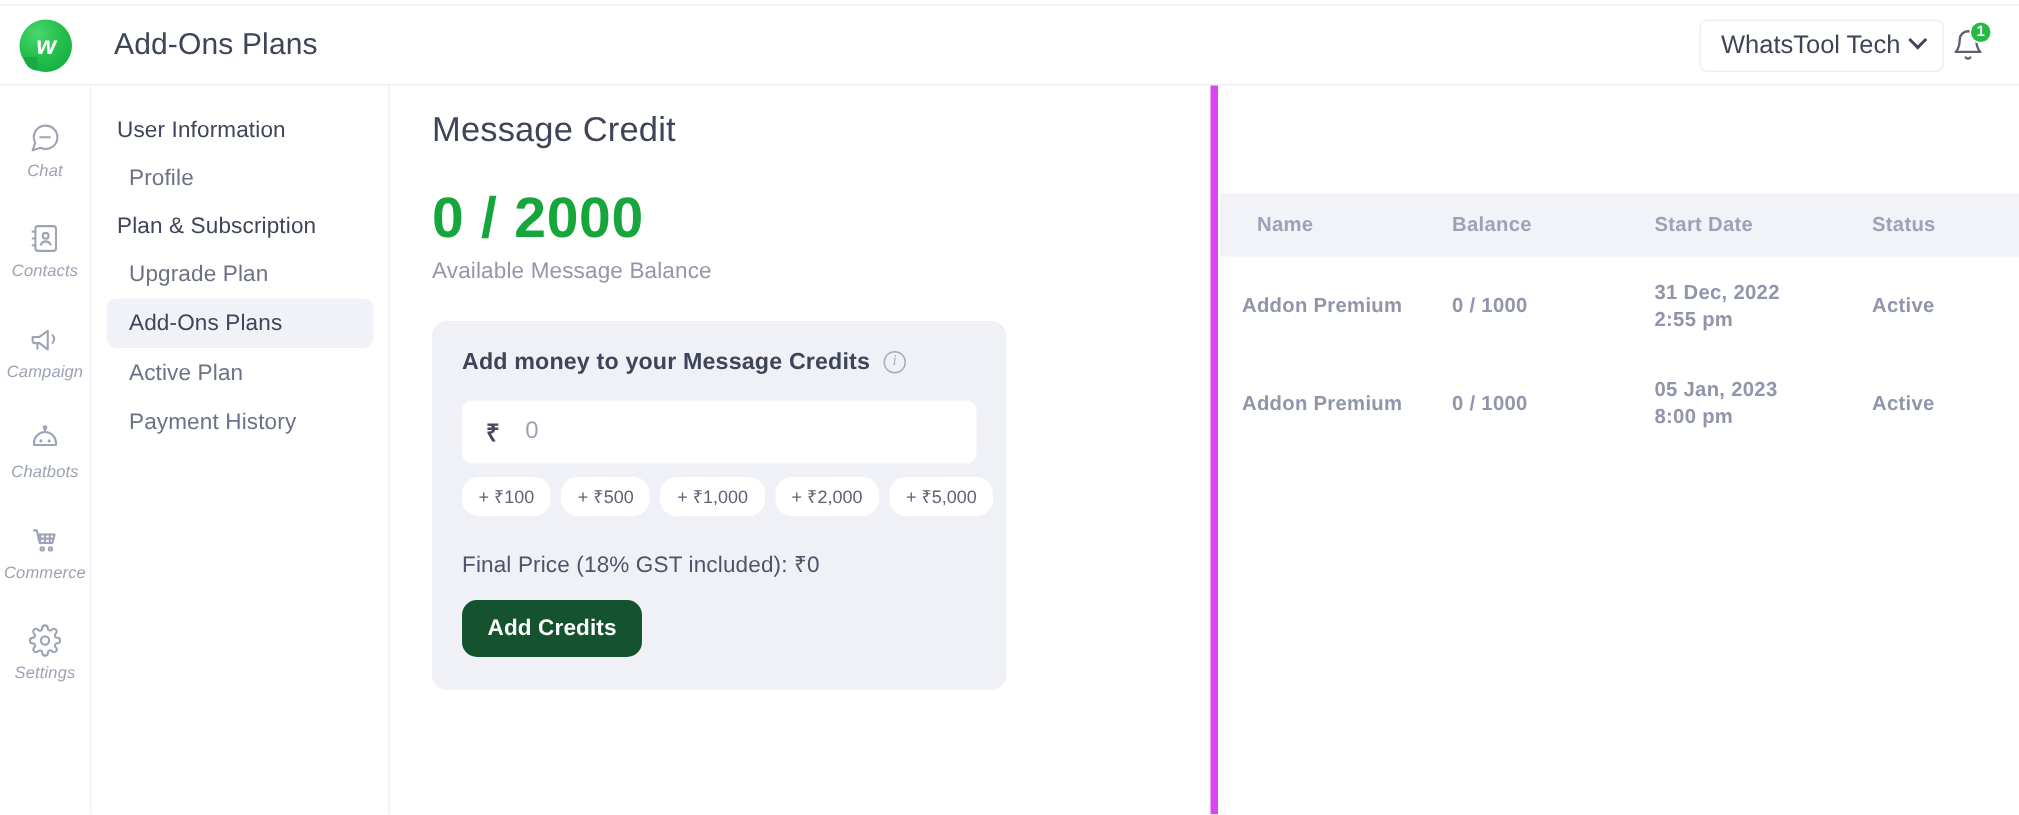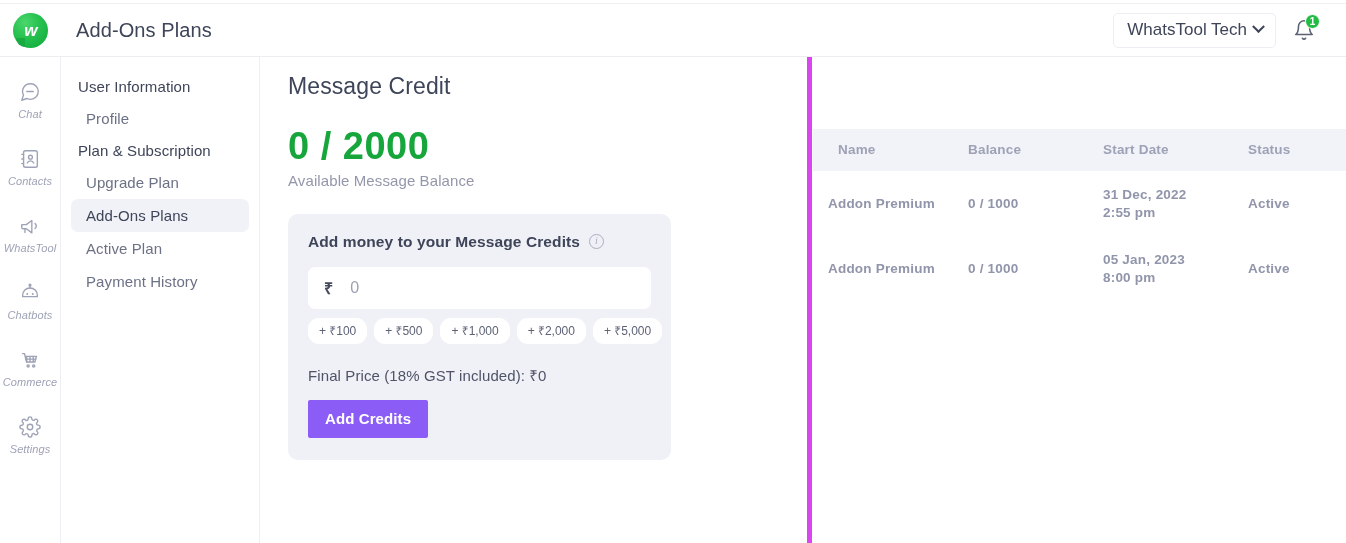--- a/index.html
+++ b/index.html
@@ -79,22 +79,22 @@
     font-size: 20px;
     color: #3e4559;
     margin-left: 15px;
     font-weight: 400;
     letter-spacing: .1px;
   }
   .header-right {
     margin-left: auto;
     display: flex;
     align-items: center;
-    gap: 14px;
-    padding-right: 28px;
+    gap: 2px;
+    padding-right: 20px;
   }
   .org-select {
     border: 1px solid #eceef3;
     border-radius: 5px;
     padding: 6px 12px 7px 13px;
     font-size: 17px;
     color: #3e4559;
     background: #fff;
     display: flex;
     align-items: center;
@@ -285,26 +285,26 @@
     white-space: nowrap;
   }
   .final-price {
     margin-top: 21px;
     font-size: 15px;
     color: #4e5368;
     letter-spacing: .1px;
   }
   .add-credits-btn {
     margin-top: 15px;
-    background: #8b5cf6;
+    background: #14532d;
     color: #ffffff;
     font-size: 15px;
     font-weight: bold;
     border: none;
-    border-radius: 2px;
+    border-radius: 10px;
     padding: 10px 17px 11px 17px;
     cursor: pointer;
     font-family: "Liberation Sans", sans-serif;
     letter-spacing: .1px;
   }
 
   
   .right-pane {
     position: absolute;
     top: 57px; left: 813px;
@@ -394,21 +394,21 @@
       </svg>
       <span class="rail-label">Contacts</span>
     </div>
 
     <div class="rail-item">
       <svg width="22" height="22" viewBox="0 0 24 24" fill="none" stroke="#9ea2b6" stroke-width="1.5" stroke-linecap="round" stroke-linejoin="round">
         <path d="M3 10.5v3a1.5 1.5 0 0 0 1.5 1.5H8l6 4.5V6L8 10.5H4.5A1.5 1.5 0 0 0 3 12z"></path>
         <path d="M17.5 9.2a4 4 0 0 1 0 5.6"></path>
         <path d="M6.5 15v4"></path>
       </svg>
-      <span class="rail-label">WhatsTool</span>
+      <span class="rail-label">Campaign</span>
     </div>
 
     <div class="rail-item">
       <svg width="22" height="22" viewBox="0 0 24 24" fill="none" stroke="#9ea2b6" stroke-width="1.5" stroke-linecap="round" stroke-linejoin="round">
         <path d="M4 14.5a8 8 0 0 1 16 0v1.5H4z"></path>
         <circle cx="9" cy="13" r="1.1" fill="#9ea2b6" stroke="none"></circle>
         <circle cx="15" cy="13" r="1.1" fill="#9ea2b6" stroke="none"></circle>
         <line x1="12" y1="4" x2="12" y2="6.5"></line>
         <circle cx="12" cy="3.3" r="1"></circle>
       </svg>

